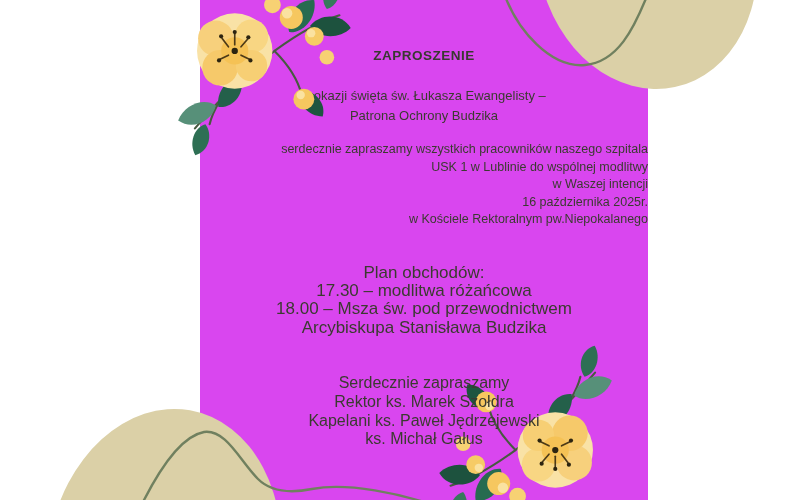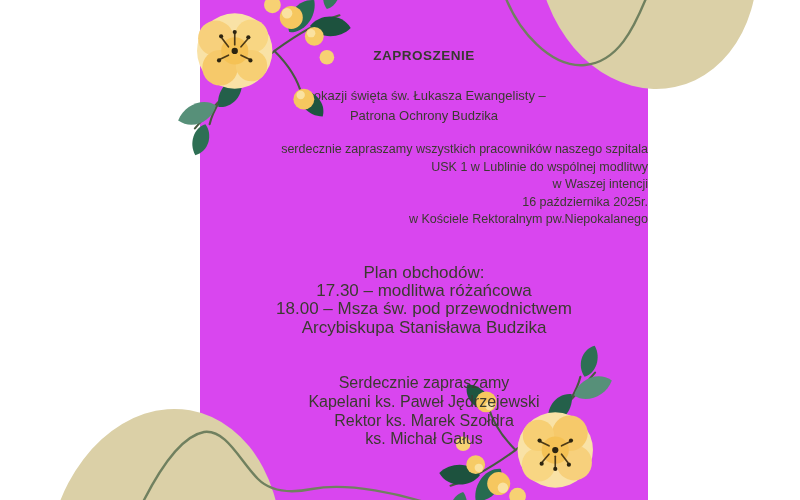--- a/index.html
+++ b/index.html
@@ -107,22 +107,22 @@
 
   <div class="txt t-schedule">
     <div>Plan obchodów:</div>
     <div>17.30 – modlitwa różańcowa</div>
     <div>18.00 – Msza św. pod przewodnictwem</div>
     <div>Arcybiskupa Stanisława Budzika</div>
   </div>
 
   <div class="txt t-signatures">
     <div>Serdecznie zapraszamy</div>
+    <div>Rektor ks. Marek Szołdra</div>
     <div>Kapelani ks. Paweł Jędrzejewski</div>
-    <div>Rektor ks. Marek Szołdra</div>
     <div>ks. Michał Gałus</div>
   </div>
 </div>
 
 <div class="blob blob-tr"></div>
 <div class="blob blob-bl"></div>
 
 <svg class="lines" width="800" height="500" viewBox="0 0 800 500" aria-hidden="true">
   <path d="M505,-4 C518,30 550,68 585,65 C618,62 634,28 647,-4" fill="none" stroke="#70805f" stroke-width="2.4" stroke-linecap="round"></path>
   <path d="M142,504 C160,468 182,436 204,432 C226,429 240,461 258,479 C272,493 292,493 312,489 C348,482 402,494 436,506" fill="none" stroke="#70805f" stroke-width="2.4" stroke-linecap="round"></path>

